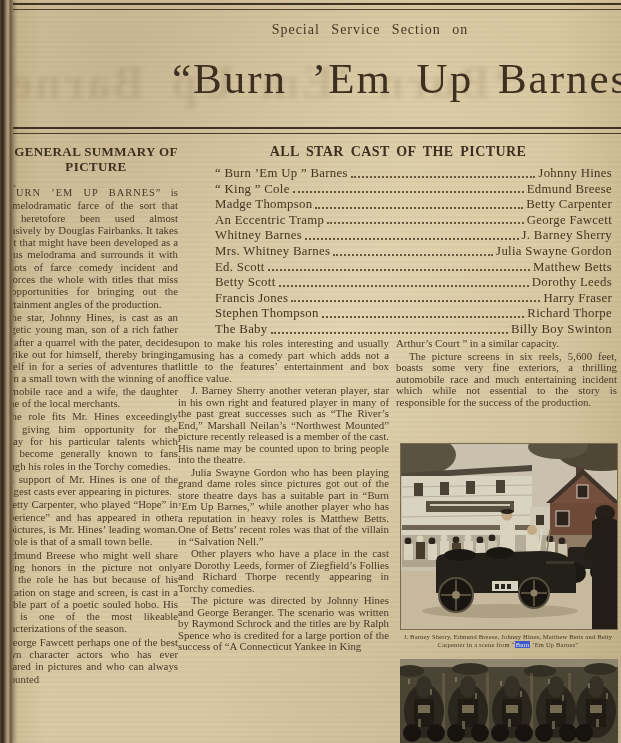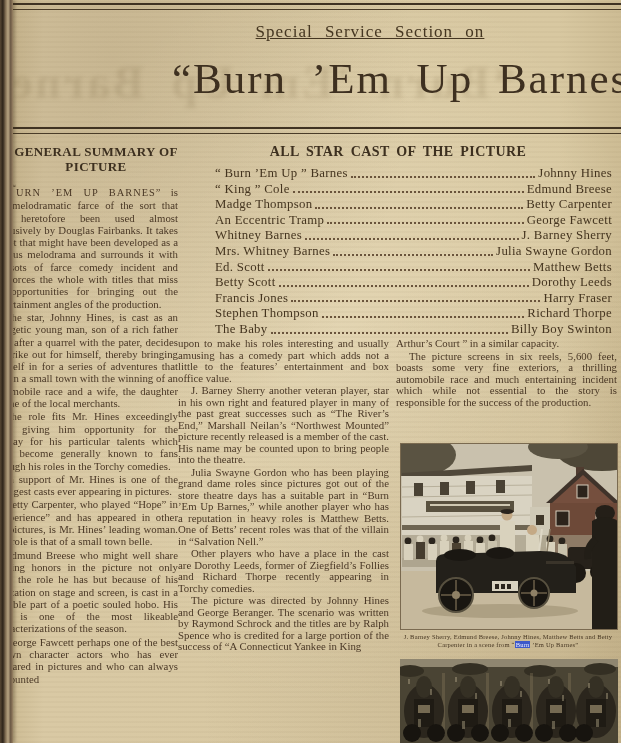--- a/index.html
+++ b/index.html
@@ -26,21 +26,21 @@
   .rule{position:absolute;left:10px;right:0;height:4px;border-top:2px solid #3f3222;border-bottom:1px solid #4a3c28;}
   .rule-top{top:3px;}
   .rule-mid{top:127px;}
   .ghost{
     position:absolute;left:6px;top:56px;width:510px;text-align:center;white-space:nowrap;
     font-size:46px;font-weight:bold;letter-spacing:3px;word-spacing:10px;color:#6e5a36;
     transform:scaleX(-1);filter:blur(2px);opacity:.15;z-index:1;
   }
   .eyebrow{
     position:absolute;top:22px;left:130px;width:480px;text-align:center;
-    font-size:17px;letter-spacing:1px;word-spacing:7px;color:#453621;z-index:2;text-decoration:underline;
+    font-size:14px;letter-spacing:1px;word-spacing:7px;color:#453621;z-index:2;
   }
   .main-title{
     position:absolute;top:54px;left:172px;white-space:nowrap;
     font-size:43px;letter-spacing:2px;word-spacing:12px;color:#3e3020;z-index:2;
   }
   .col{position:absolute;text-align:justify;}
   .col p{margin:0 0 1px 0;text-indent:13px;}
   .col p.noindent{text-indent:0;}
   .left-col{left:-8px;top:140px;width:186px;font-size:10.8px;line-height:12.3px;}
   .left-col h2{

